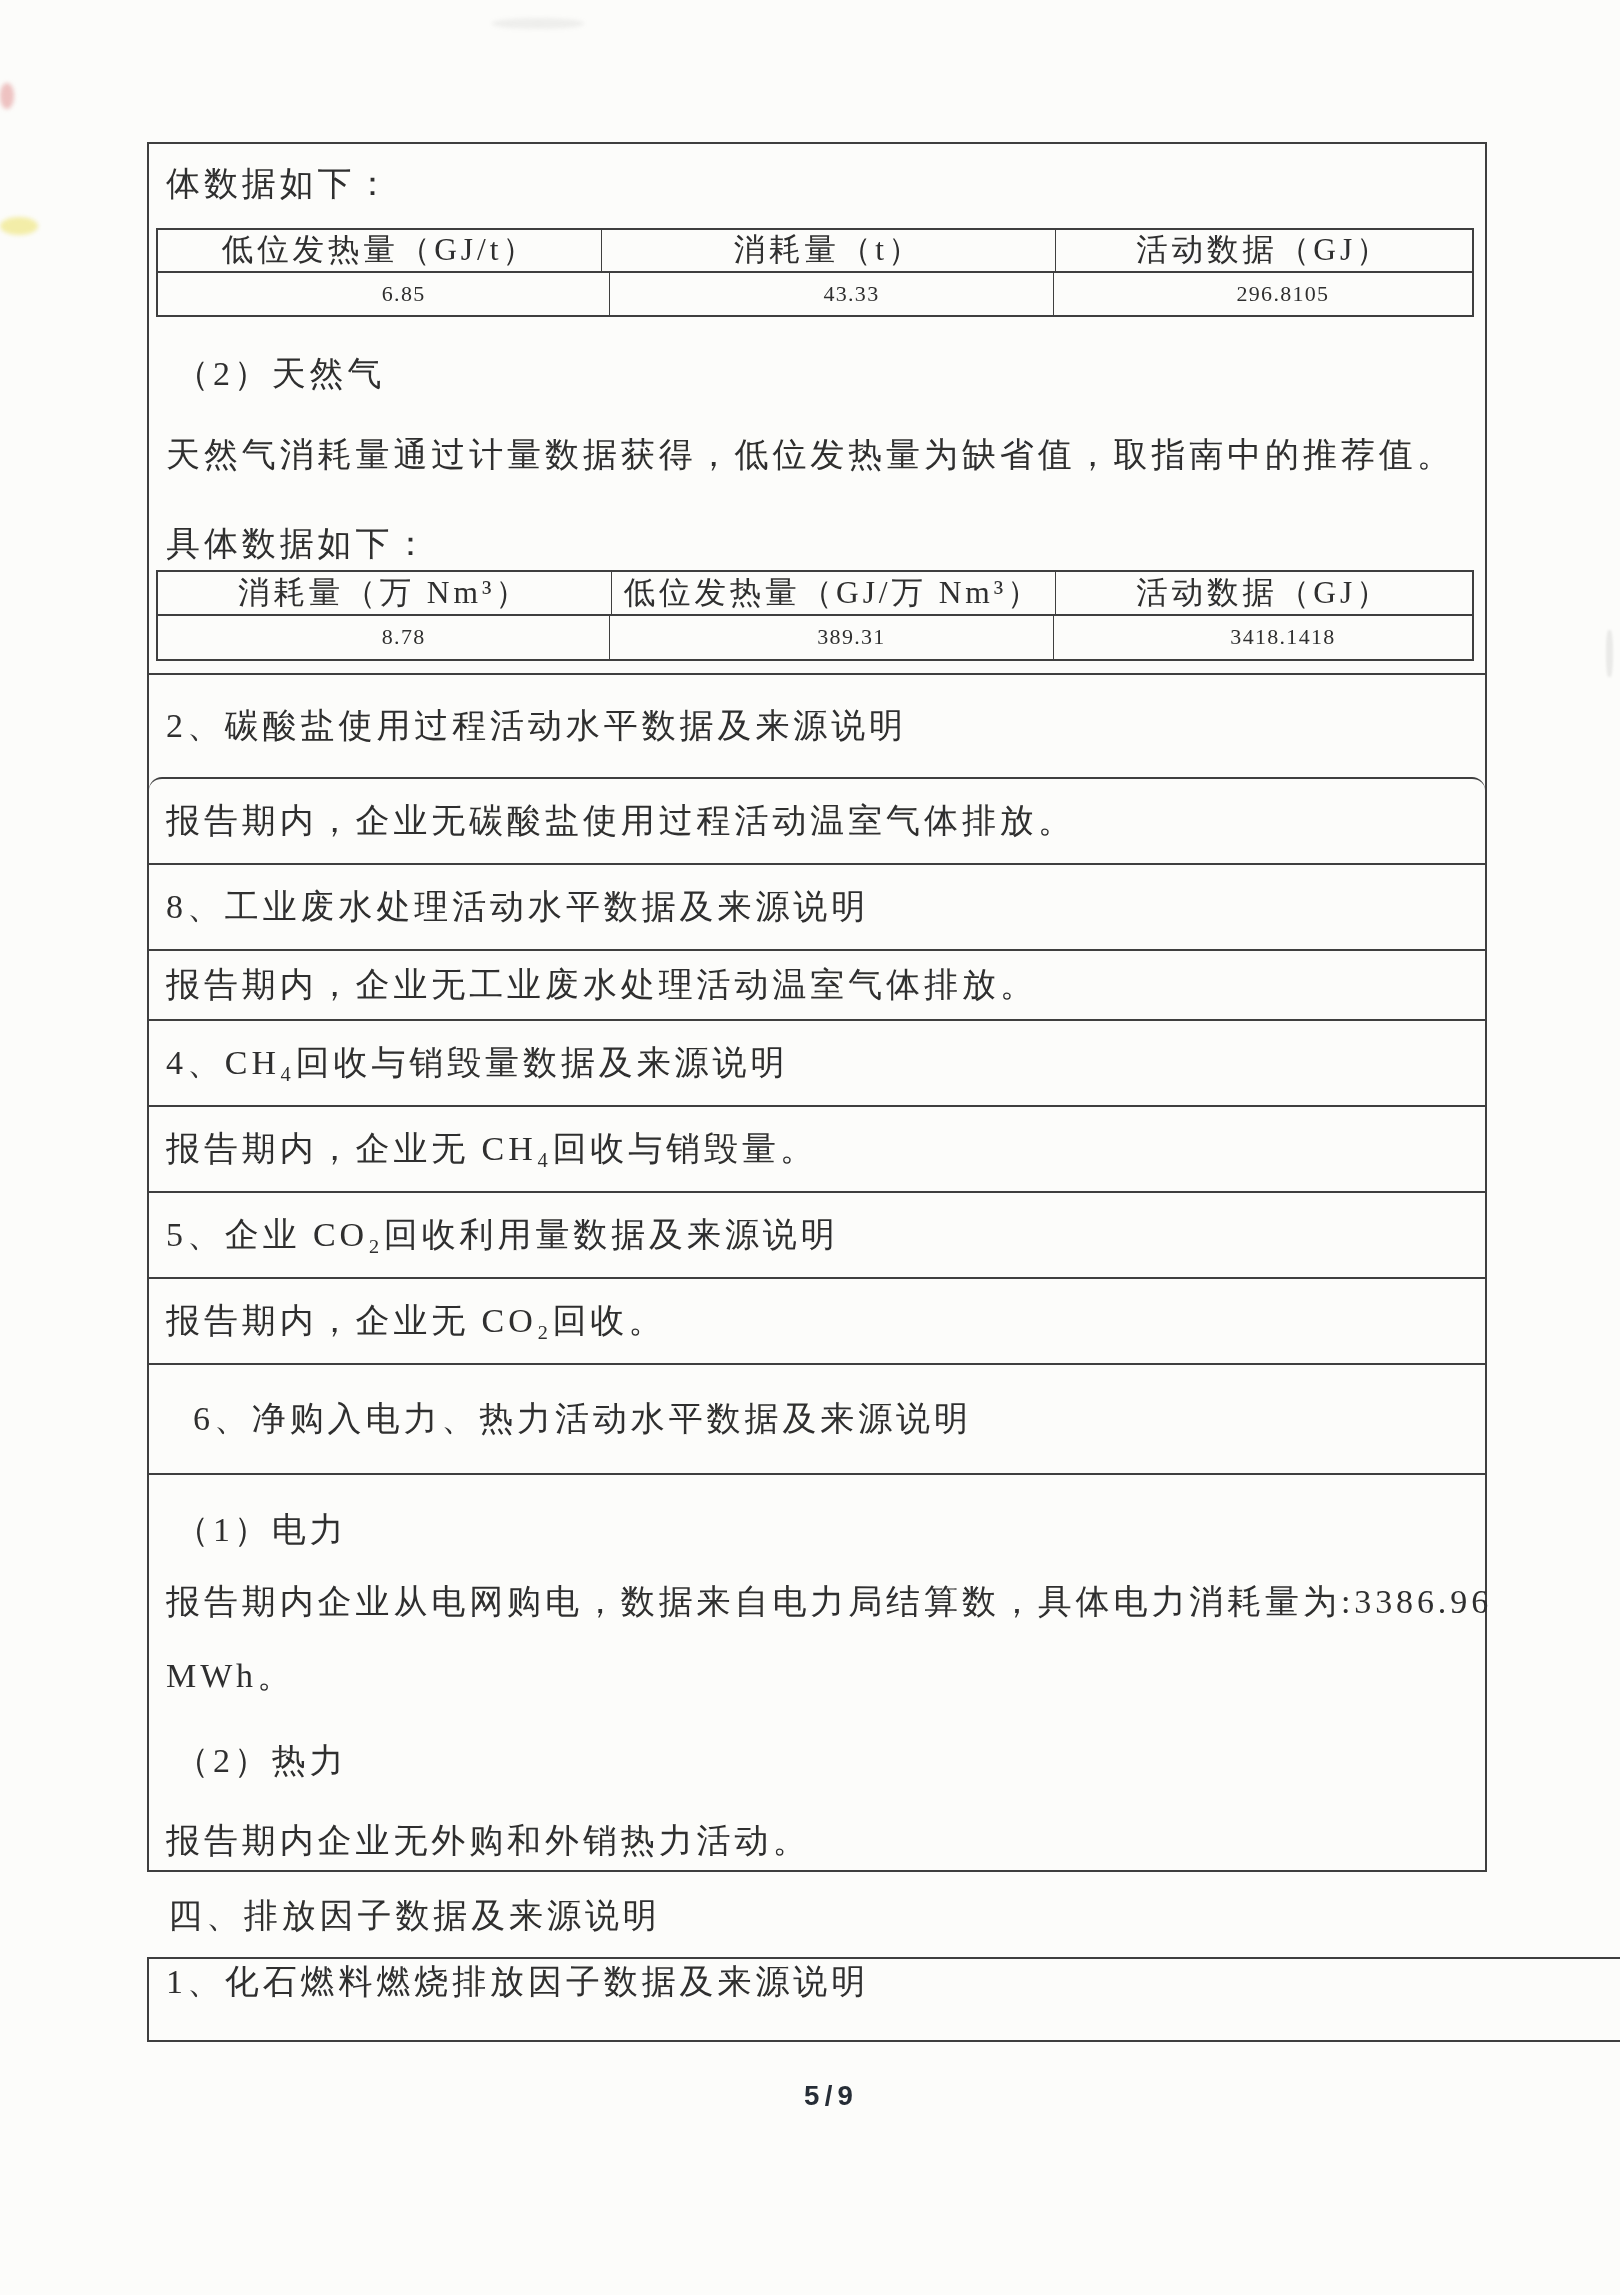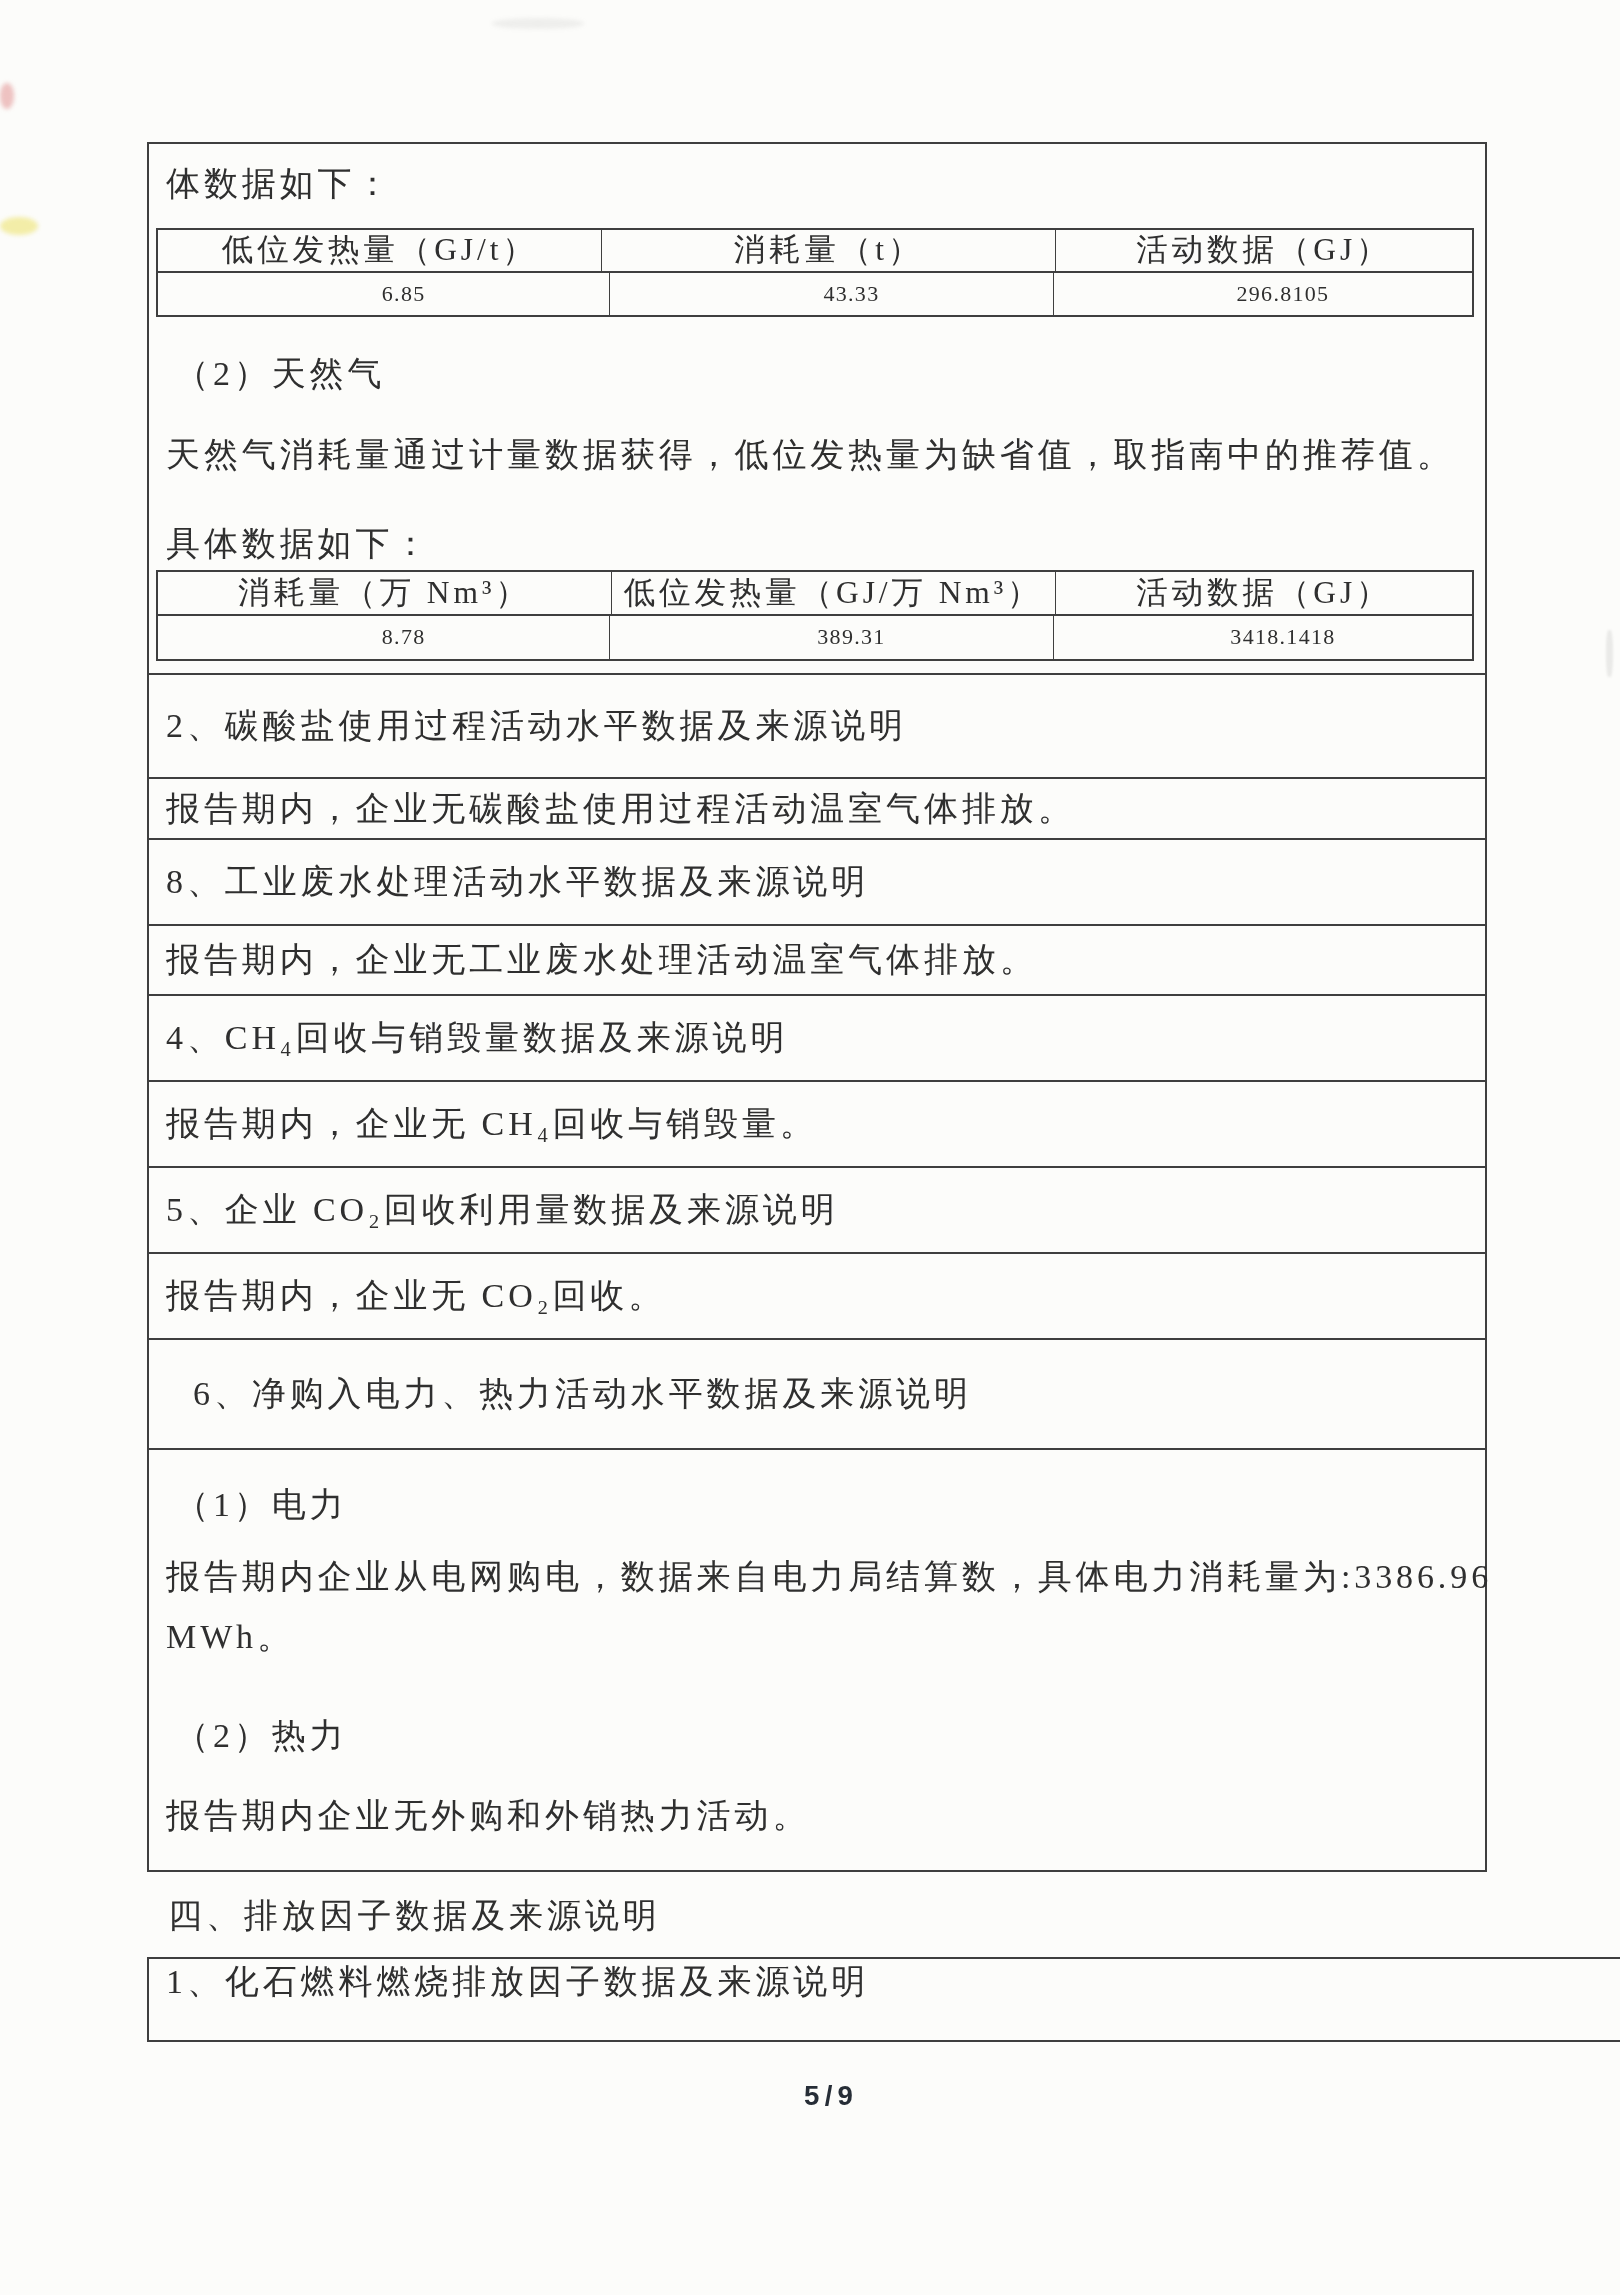--- a/index.html
+++ b/index.html
@@ -144,21 +144,21 @@
           <div class="itcell c1 val">8.78</div>
           <div class="itcell c2 val">389.31</div>
           <div class="itcell c3 val">3418.1418</div>
         </div>
       </div>
     </div>
 
     <div class="orow rflex" style="height:104px;">
       <span>2、碳酸盐使用过程活动水平数据及来源说明</span>
     </div>
-    <div class="orow rflex" style="height:61px;">
+    <div class="orow rflex" style="height:86px;border-radius:13px;">
       <span>报告期内，企业无碳酸盐使用过程活动温室气体排放。</span>
     </div>
 
     <div class="orow rflex" style="height:86px;">
       <span>8、工业废水处理活动水平数据及来源说明</span>
     </div>
     <div class="orow rflex" style="height:70px;">
       <span>报告期内，企业无工业废水处理活动温室气体排放。</span>
     </div>
 
@@ -176,21 +176,21 @@
       <span>报告期内，企业无 CO₂回收。</span>
     </div>
 
     <div class="orow rflex" style="height:110px;padding-left:44px;">
       <span>6、净购入电力、热力活动水平数据及来源说明</span>
     </div>
 
     <div class="orow" style="height:403px;">
       <div class="atext" style="left:26px; top:32px;">（1）电力</div>
       <div class="atext" style="left:17px; top:104px;">报告期内企业从电网购电，数据来自电力局结算数，具体电力消耗量为:3386.96</div>
-      <div class="atext" style="left:17px; top:164px;">MWh。</div>
+      <div class="atext" style="left:17px; top:178px;">MWh。</div>
       <div class="atext" style="left:26px; top:263px;">（2）热力</div>
       <div class="atext" style="left:17px; top:343px;">报告期内企业无外购和外销热力活动。</div>
     </div>
 
   </div>
 
   <div class="sec4">四、排放因子数据及来源说明</div>
 
   <div class="ftable">
     <span>1、化石燃料燃烧排放因子数据及来源说明</span>

